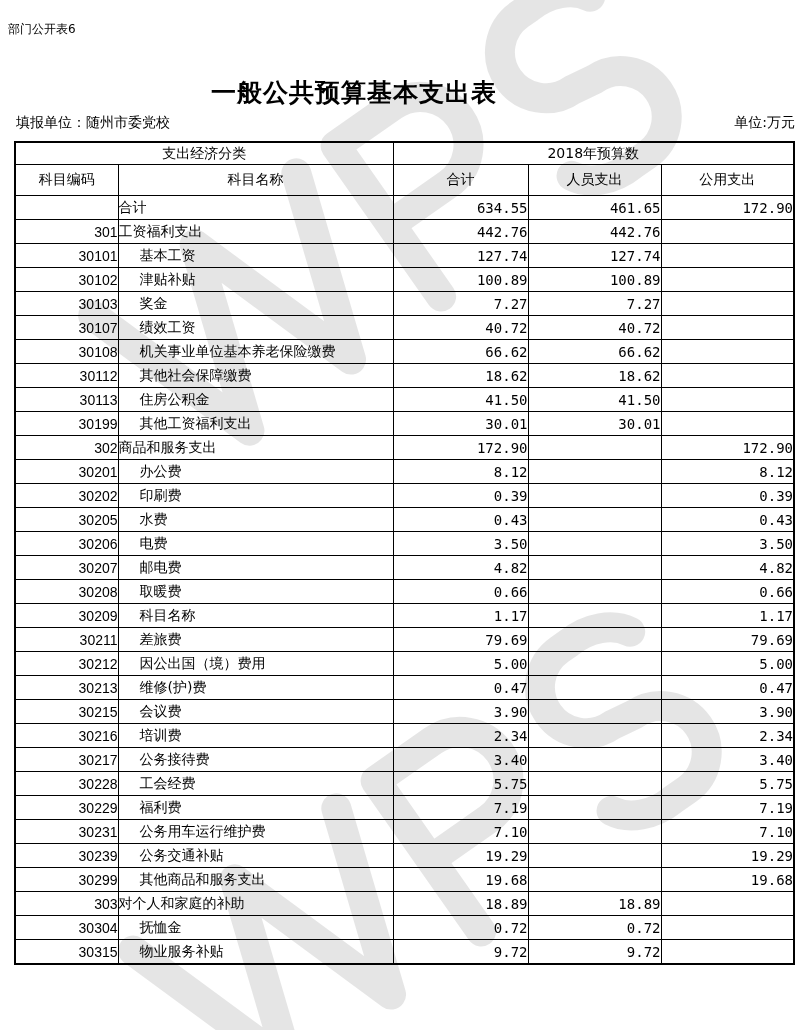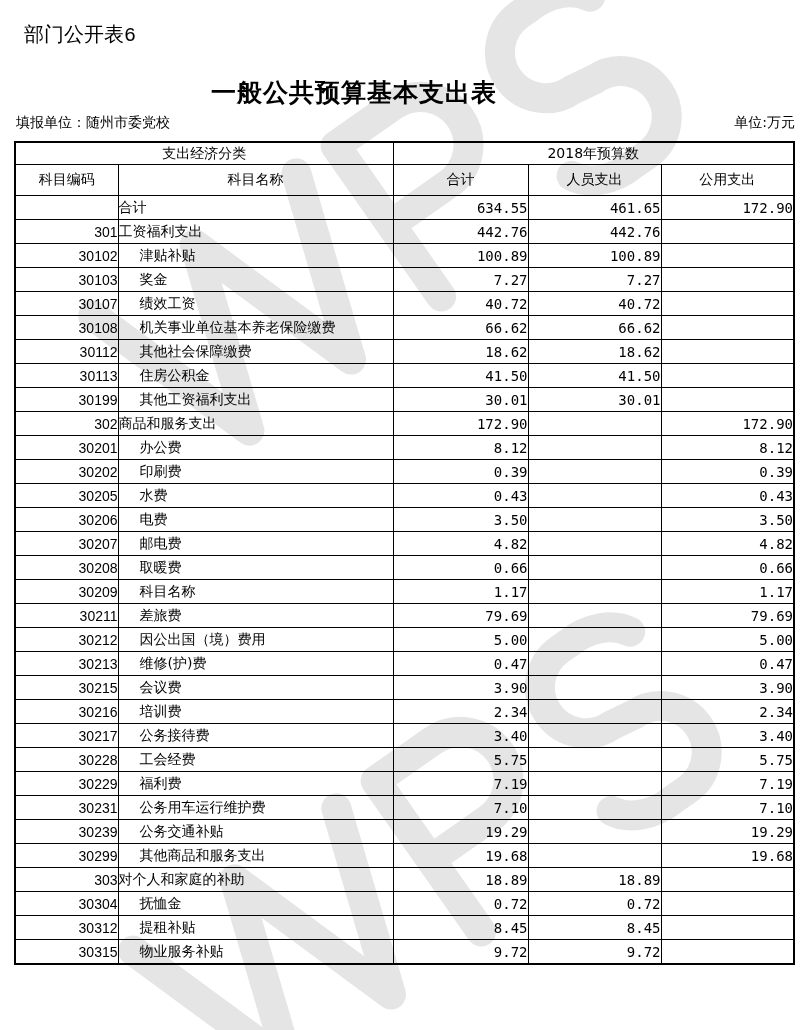--- a/index.html
+++ b/index.html
@@ -16,23 +16,22 @@
     position:absolute;
     z-index:0;
     pointer-events:none;
   }
   .wm-top    { left:70px;  top:100px; transform:rotate(-35deg); }
   .wm-bottom { left:110px; top:735px; transform:rotate(-35deg); }
 
   
   .content { position:relative; z-index:1; }
   .doc-label {
-    position:absolute; left:24px; top:21px;
-    font-size:20px;
-    font-family:Liberation Mono, monospace;
+    position:absolute; left:8px; top:21px;
+    font-size:12px;
   }
   .page-title {
     position:absolute; left:0; top:64px; width:684px;
     margin:12px;
     text-align:center;
     font-size:25px; font-weight:bold;
     letter-spacing:1px;
   }
   .meta-row {
     position:absolute; left:16px; top:114px; width:779px;
@@ -131,20 +130,27 @@
           <td class="cell-num">172.90</td>
         </tr>
         <tr class="lvl-category">
           <td class="cell-code">301</td>
           <td class="cell-name">工资福利支出</td>
           <td class="cell-num">442.76</td>
           <td class="cell-num">442.76</td>
           <td class="cell-num"></td>
         </tr>
         <tr class="lvl-item">
+          <td class="cell-code">30101</td>
+          <td class="cell-name">基本工资</td>
+          <td class="cell-num">127.74</td>
+          <td class="cell-num">127.74</td>
+          <td class="cell-num"></td>
+        </tr>
+        <tr class="lvl-item">
           <td class="cell-code">30102</td>
           <td class="cell-name">津贴补贴</td>
           <td class="cell-num">100.89</td>
           <td class="cell-num">100.89</td>
           <td class="cell-num"></td>
         </tr>
         <tr class="lvl-item">
           <td class="cell-code">30103</td>
           <td class="cell-name">奖金</td>
           <td class="cell-num">7.27</td>
@@ -327,27 +333,20 @@
           <td class="cell-num"></td>
         </tr>
         <tr class="lvl-item">
           <td class="cell-code">30304</td>
           <td class="cell-name">抚恤金</td>
           <td class="cell-num">0.72</td>
           <td class="cell-num">0.72</td>
           <td class="cell-num"></td>
         </tr>
         <tr class="lvl-item">
-          <td class="cell-code">30312</td>
-          <td class="cell-name">提租补贴</td>
-          <td class="cell-num">8.45</td>
-          <td class="cell-num">8.45</td>
-          <td class="cell-num"></td>
-        </tr>
-        <tr class="lvl-item">
           <td class="cell-code">30315</td>
           <td class="cell-name">物业服务补贴</td>
           <td class="cell-num">9.72</td>
           <td class="cell-num">9.72</td>
           <td class="cell-num"></td>
         </tr>
       </tbody>
   </table>
 </div>
 

